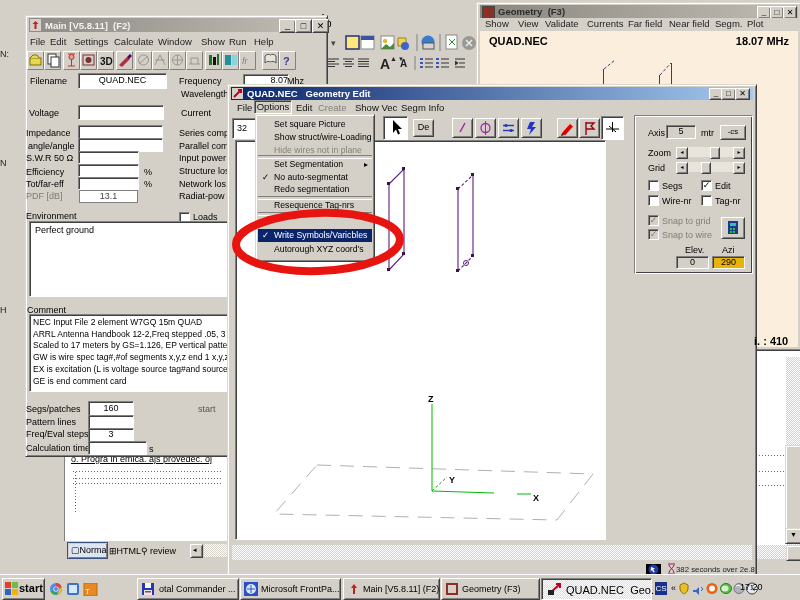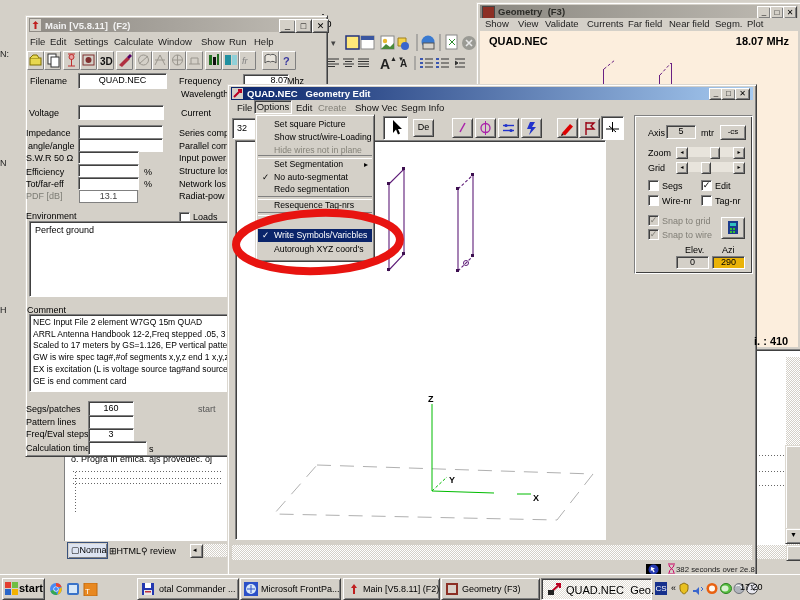--- a/index.html
+++ b/index.html
@@ -73,21 +73,21 @@
         <path d="M133 29 h10 M137 33 h6 M133 37 h10"></path>
         <path d="M133 31 l3 2 -3 2" fill="#333"></path>
       </g>
 </svg>
 
 <div class="ab" style="left:0;top:49px;font-size:9px;color:#222">N:</div>
 <div class="ab" style="left:0;top:158px;font-size:9px;color:#222">N</div>
 <div class="ab" style="left:0;top:305px;font-size:9px;color:#222">H</div>
 
 <div class="ab" style="left:64px;top:452px;width:164px;height:106px;background:#fff;border-left:1px solid #808080">
-  <div class="ab" style="left:6px;top:2px;width:156px;font-size:9px;white-space:nowrap;overflow:hidden">o. Progra in emica. ajs provedec. oj</div>
+  <div class="ab" style="left:6px;top:2px;width:156px;font-size:9px;text-decoration:underline;white-space:nowrap;overflow:hidden">o. Progra in emica. ajs provedec. oj</div>
   <div class="ab" style="left:8px;top:19px;width:150px;height:2px;background-image:repeating-linear-gradient(90deg,#666 0 1px,transparent 1px 3px);height:1px"></div>
   <div class="ab" style="left:8px;top:26px;width:150px;height:1px;background-image:repeating-linear-gradient(90deg,#666 0 1px,transparent 1px 3px)"></div>
   <div class="ab" style="left:8px;top:31px;width:150px;height:1px;background-image:repeating-linear-gradient(90deg,#666 0 1px,transparent 1px 3px)"></div>
   <div class="ab" style="left:10px;top:20px;width:1px;height:40px;background-image:repeating-linear-gradient(180deg,#666 0 1px,transparent 1px 3px)"></div>
 </div>
 
 <div class="ab" style="left:0px;top:541px;width:228px;height:18px;background:#d4d0c8">
   <div class="ab r" style="left:67px;top:1px;width:39px;height:15px;background:#dde4f2;border-color:#39527d">
         <span style="font-size:9px;position:absolute;left:3px;top:2px">▢Norma</span>
       </div>

